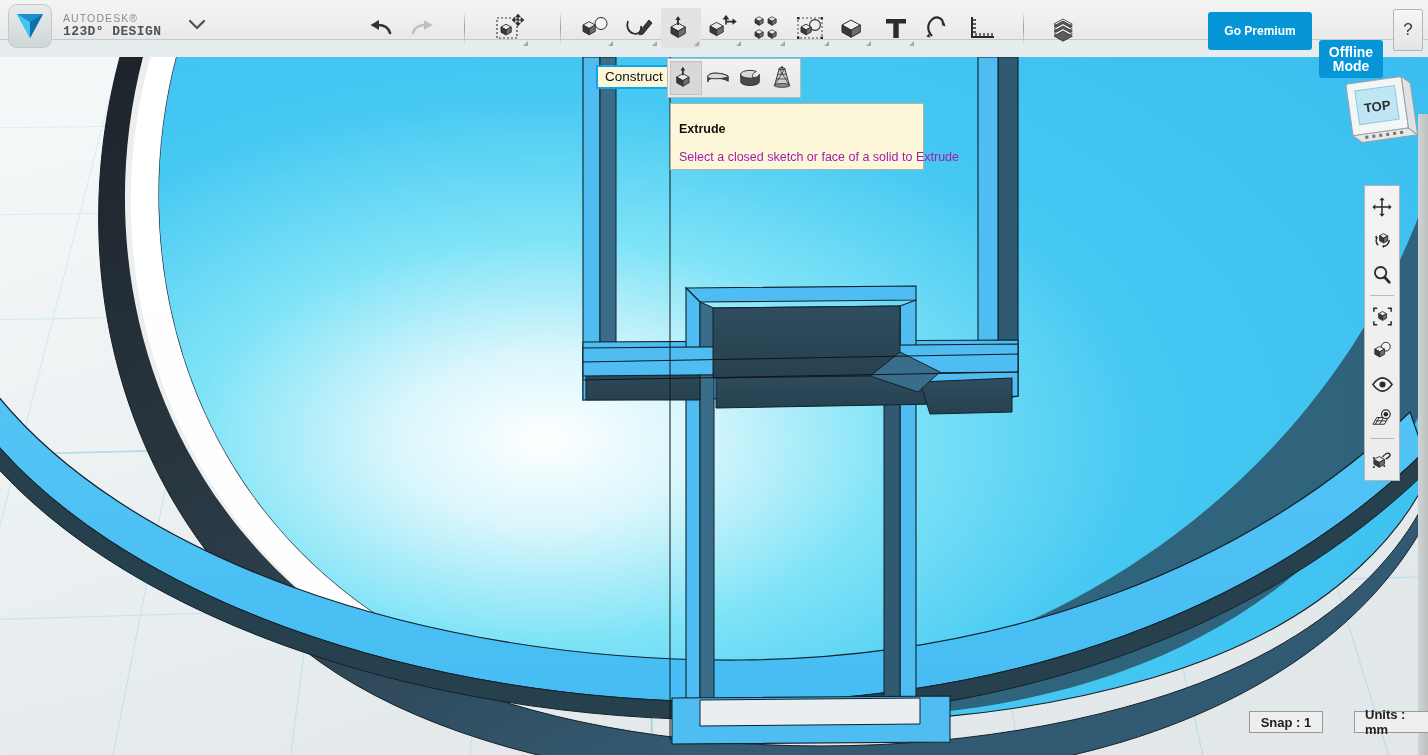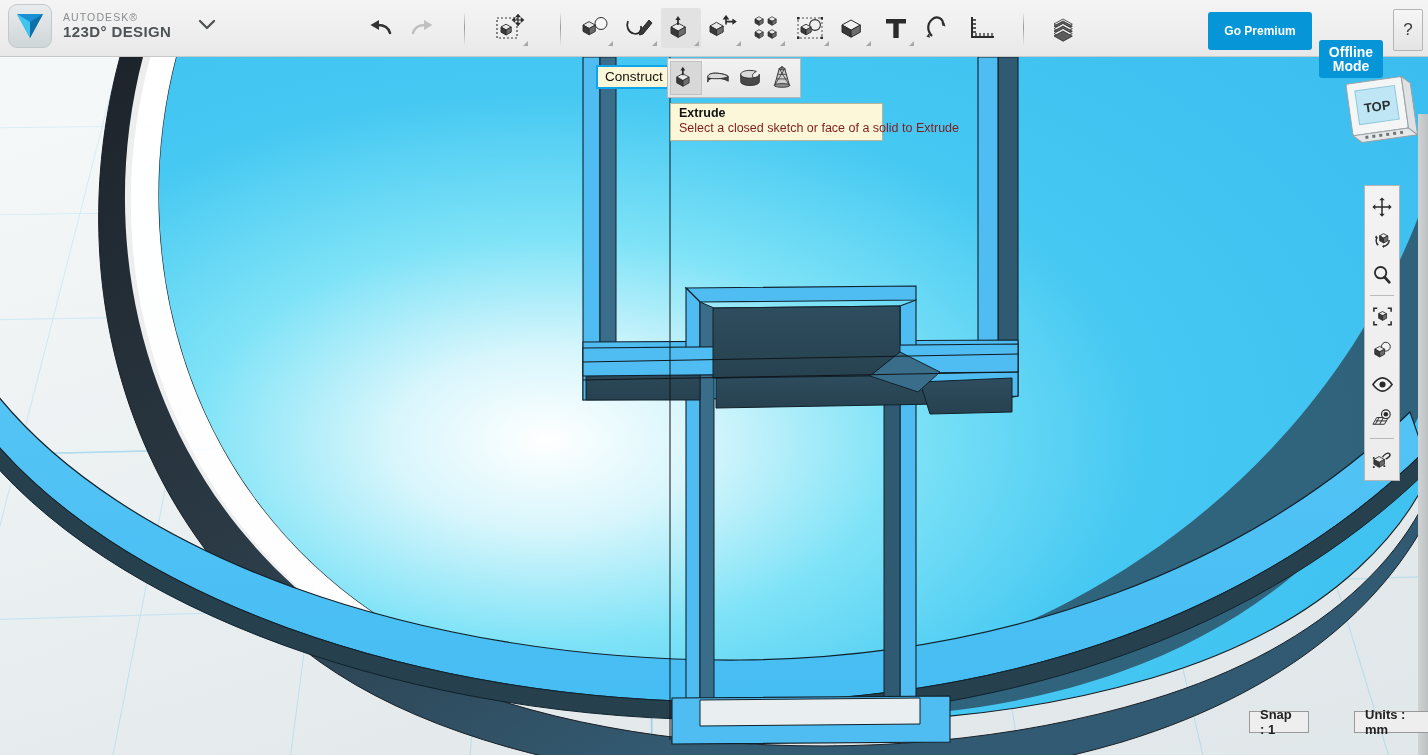--- a/index.html
+++ b/index.html
@@ -14,36 +14,36 @@
   
   #viewport {
     position: absolute; left: 0; top: 57px; width: 1428px; height: 698px;
     background: #e7edee;
     overflow: hidden;
   }
   #scene-svg { position: absolute; left: 0; top: -57px; width: 1428px; height: 755px; display: block; }
 
   
   #topbar {
-    position: absolute; left: 0; top: 0; width: 1428px; height: 57px;
+    position: absolute; left: 0; top: 0; width: 1428px; height: 40px;
     background: linear-gradient(to bottom, #f4f4f4 0%, #efefef 55%, #e8e8e8 100%);
     border-bottom: 1px solid #c8c8c8;
     z-index: 40;
     padding-left: 16px;
   }
   #brand { position: absolute; left: 8px; top: 4px; display: flex; align-items: center; }
   .logo-box {
     width: 44px; height: 44px; border-radius: 9px;
     background: linear-gradient(to bottom, #e9eced 0%, #cfd6d8 100%);
     border: 1px solid #c3c9cb;
     display: flex; align-items: center; justify-content: center;
   }
   .brand-text { margin-left: 11px; line-height: 1.05; }
   .brand-top { font-size: 10.5px; letter-spacing: 1.1px; color: #888c8f; font-weight: 400; }
-  .brand-bottom { font-size: 15px; letter-spacing: 0.4px; color: #4e5356; font-weight: bold; margin-top: 1px;}
+  .brand-bottom { font-size: 13px; letter-spacing: 0.4px; color: #4e5356; font-weight: bold; margin-top: 1px; font-family: Liberation Mono, monospace;}
   #brand-caret { margin-left: 26px; cursor: pointer; }
 
   .tb-sep { position: absolute; top: 12px; width: 1px; height: 34px;
     background: linear-gradient(to bottom, rgba(150,150,150,0) 0%, #9a9a9a 45%, rgba(150,150,150,0) 100%); }
 
   .tb-btn {
     position: absolute; top: 8px; width: 40px; height: 40px;
     display: flex; align-items: center; justify-content: center;
     cursor: pointer; border-radius: 2px;
   }
@@ -80,24 +80,24 @@
     display: flex; padding: 2px;
   }
   .fly-btn {
     width: 32px; height: 34px; display: flex; align-items: center; justify-content: center;
     cursor: pointer;
   }
   .fly-btn.active { background: #d8d8d8; border: 1px solid #c2c2c2; }
   #tooltip {
     position: absolute; left: 670px; top: 103px; z-index: 61;
     background: #fcf7d8; border: 1px solid #b7b49a;
-    padding: 2px 8px 5px 8px; width: 213px;
+    padding: 18px 8px 5px 8px; width: 254px;
   }
   #tooltip .tt-title { font-size: 12.5px; font-weight: bold; color: #111; }
-  #tooltip .tt-body { font-size: 12.5px; color: #7f1d1d; margin-top: 1px; white-space: nowrap; text-align: right;}
+  #tooltip .tt-body { font-size: 12.5px; color: #a21caf; margin-top: 14px; white-space: nowrap; text-align: right;}
 
   
   #navbar {
     position: absolute; right: 28px; top: 185px; width: 36px; z-index: 35;
     background: linear-gradient(to bottom,#f3f3f3,#ececec);
     border: 1px solid #b5b5b5;
     padding: 4px 0;
   }
   .nav-btn { width: 34px; height: 34px; display: flex; align-items: center; justify-content: center; cursor: pointer; }
   .nav-div { height: 1px; margin: 3px 5px; background: #b9b9b9; }
@@ -106,21 +106,21 @@
   #viewcube { position: absolute; left: 1338px; top: 72px; z-index: 34; cursor: pointer; }
 
   
   .chip {
     position: absolute; z-index: 35; bottom: 22px; height: 22px;
     background: #eeeeee; border: 1px solid #9a9a9a;
     font-size: 13px; font-weight: bold; color: #222;
     display: flex; align-items: center; justify-content: center; padding: 0 10px;
     cursor: pointer;
   }
-  #chip-snap { left: 1249px; width: 60px; }
+  #chip-snap { left: 1249px; width: 74px; }
   #chip-units { left: 1327px; width: 84px; margin-left: 27px; }
 
   
   #right-strip { position: absolute; right: 0; top: 57px; width: 10px; height: 698px;
      background: linear-gradient(to right,#cfd3d4,#bdc1c2); z-index: 30; }
 </style>
 </head>
 <body>
 
 <div id="app">

